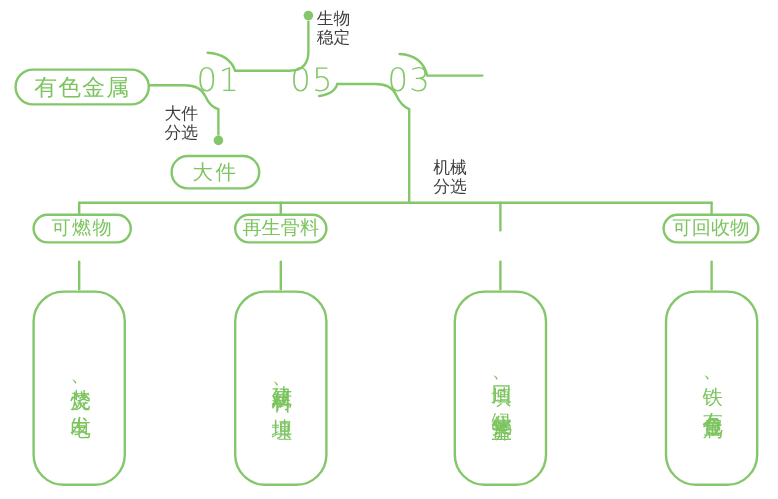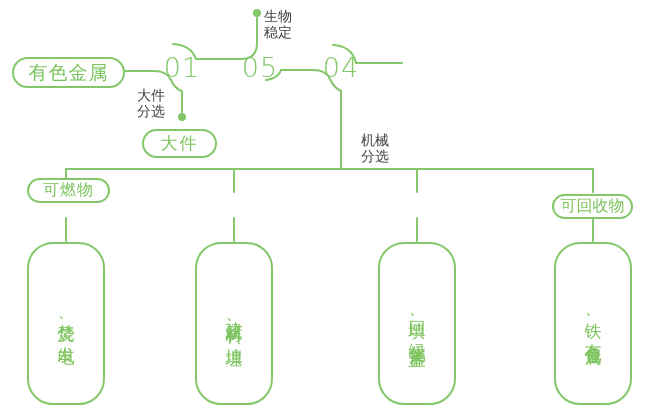--- a/index.html
+++ b/index.html
@@ -25,21 +25,21 @@
     display:flex;align-items:center;justify-content:center;
     color:var(--accent-text);background:var(--bg);
     white-space:nowrap;
   }
   .pill.source{left:12px;top:57px;width:113px;height:31px;font-size:19px;letter-spacing:1px;}
   .pill.bulky {left:142px;top:129px;width:75px;height:29px;font-size:17px;letter-spacing:2px;}
   .pill.cat   {top:178px;height:25px;font-size:16px;}
   .pill.cat1{left:27px;width:83px;letter-spacing:1px;}
   .pill.cat2{left:195px;width:78px;}
   .pill.cat3{left:375px;width:82px;letter-spacing:3px;}
-  .pill.cat4{left:552px;width:81px;margin-top:16px;}
+  .pill.cat4{left:552px;width:81px;}
 
   .stage-num{
     position:absolute;top:50px;width:44px;height:34px;
     display:flex;align-items:center;justify-content:center;
     color:var(--accent);font-size:27px;font-weight:300;letter-spacing:1px;
   }
   .stage-num.n1{left:160px;text-align:center;}
   .stage-num.n2{left:238px;}
   .stage-num.n3{left:319px;}
 
@@ -93,35 +93,38 @@
     <path d="M 417,218 V 241"></path>
     <path d="M 593,218 V 241"></path>
   </svg>
 
   <div class="pill source">
     <span>有色金属</span>
   </div>
 
   <div class="stage-num n1">01</div>
   <div class="stage-num n2">05</div>
-  <div class="stage-num n3">04</div>
+  <div class="stage-num n3">03</div>
 
   <div class="flow-label bulky-sort">大件
 分选</div>
   <div class="flow-label bio-stab">生物
 稳定</div>
   <div class="flow-label mech-sort">机械
 分选</div>
 
   <div class="pill bulky">
     <span>大件</span>
   </div>
 
   <div class="pill cat cat1">
     <span>可燃物</span>
+  </div>
+  <div class="pill cat cat2">
+    <span>再生骨料</span>
   </div>
   <div class="pill cat cat4">
     <span>可回收物</span>
   </div>
 
   <div class="outcome-box ob1">
     <span class="vtext">焚烧、发电</span>
   </div>
   <div class="outcome-box ob2">
     <span class="vtext">建筑材料、填埋</span>

